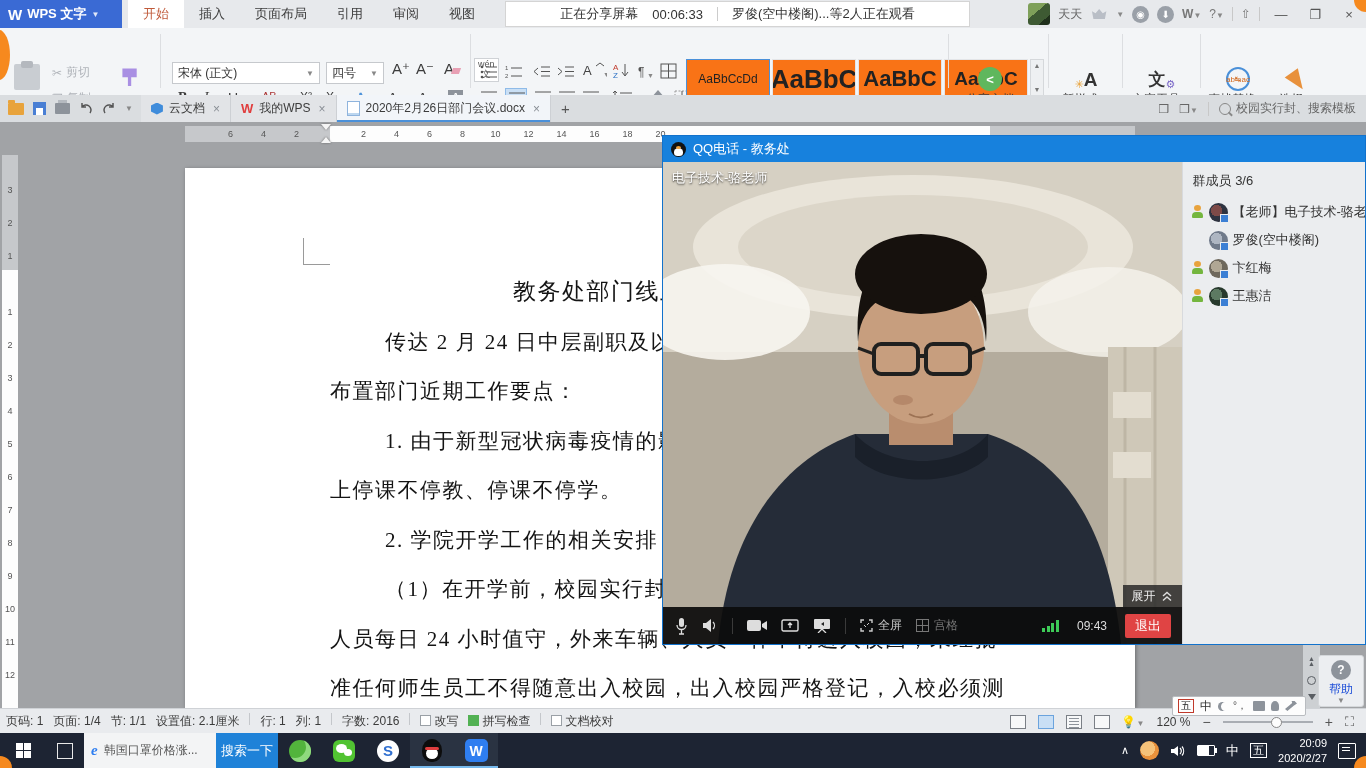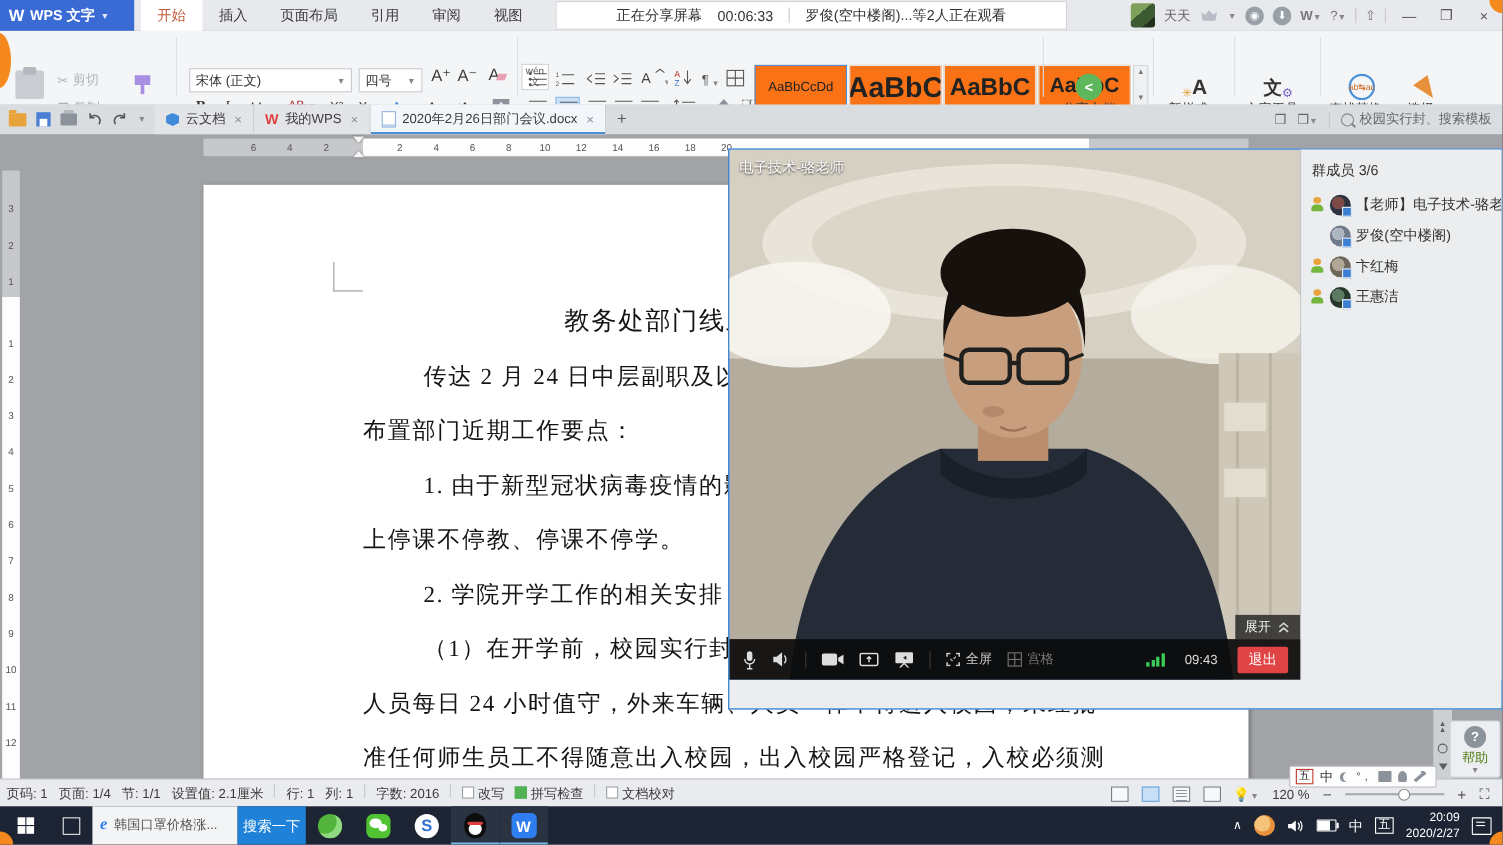--- a/index.html
+++ b/index.html
@@ -117,21 +117,21 @@
   .doc-line.l-indent{padding-left:55px;}
   #scrollbar-v{left:1303px;top:0;width:17px;height:563px;background:#cdd0d3;display:flex;flex-direction:column;}
   #sb-bottom{position:absolute;left:0;bottom:8px;width:17px;display:flex;flex-direction:column;align-items:center;gap:9px;color:#5a5e63;}
   #sb-bottom .dbl{font-size:7px;line-height:.8;text-align:center;}
   #sb-dot{width:7px;height:7px;border:1px solid #5a5e63;border-radius:50%;}
   #sb-dn{width:0;height:0;border-left:4px solid transparent;border-right:4px solid transparent;border-top:6px solid #5a5e63;}
 
   
   #help-widget{left:1318px;top:655px;width:44px;height:50px;background:#eceef1;border:1px solid #d4d7da;border-radius:3px;z-index:5;text-align:center;}
   #help-q{width:20px;height:20px;border-radius:50%;background:#8d939b;color:#fff;font-size:12px;font-weight:bold;display:flex;align-items:center;justify-content:center;margin:4px auto 1px;}
-  #help-lbl{font-size:12px;color:#4d7c0f;}
+  #help-lbl{font-size:12px;color:#1d4ed8;}
   #help-chev{font-size:8px;color:#888;line-height:.8;}
 
   
   #statusbar{left:0;top:708px;width:1366px;height:25px;background:#e9ebee;border-top:1px solid #cfd2d6;z-index:4;display:flex;align-items:center;font-size:12px;color:#3b3b3b;}
   #status-left{display:flex;align-items:flex-start;gap:10px;padding-left:6px;}
   .st-sep{width:1px;height:12px;background:#c4c7cb;}
   .chk{display:inline-block;width:9px;height:9px;border:1px solid #9aa0a6;background:#fff;margin-right:3px;vertical-align:-1px;}
   .chk.on{background:#52b153;border-color:#52b153;}
   #status-right{margin-left:auto;display:flex;align-items:center;gap:12px;padding-right:12px;}
   .view-ico{width:16px;height:14px;border:1px solid #7a7f86;background:#f7f8f9;box-sizing:border-box;}
@@ -667,20 +667,24 @@
     <span id="ime-wubi">五</span>
     <span>中</span>
     <span class="ime-moon"></span>
     <span style="font-size:10px;color:#555;">°，</span>
     <span class="ime-ic"></span>
     <span class="ime-ic" style="width:8px;border-radius:50% 50% 2px 2px;"></span>
     <span class="ime-ic ime-wrench"></span>
   </div>
 
   <div id="qqwin" class="abs">
+    <div id="qq-title">
+      <span id="qq-ico"></span>
+      <span>QQ电话 - 教务处</span>
+    </div>
     <div id="qq-body">
       <div id="qq-video">
         <svg width="520" height="482" viewBox="0 0 520 482" preserveAspectRatio="none">
           <rect width="520" height="482" fill="#b4ac9d"></rect>
           <rect width="520" height="190" fill="#d6d0c3"></rect>
           <ellipse cx="250" cy="85" rx="220" ry="72" fill="#e9e4d9"></ellipse>
           <ellipse cx="250" cy="85" rx="175" ry="52" fill="#dcd6c9"></ellipse>
           <ellipse cx="62" cy="150" rx="85" ry="48" fill="#f7f5ef" opacity="0.9"></ellipse>
           <ellipse cx="445" cy="150" rx="80" ry="45" fill="#f4f2eb" opacity="0.85"></ellipse>
           <rect x="445" y="185" width="75" height="297" fill="#cfc8b8"></rect>

